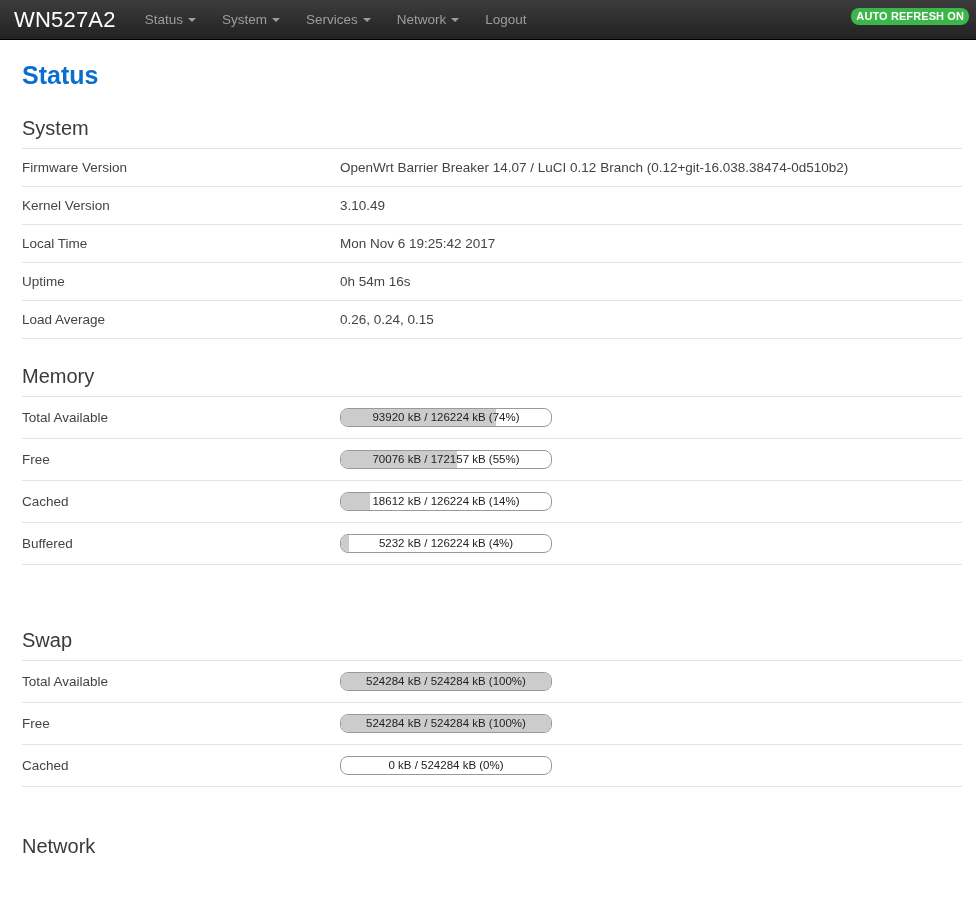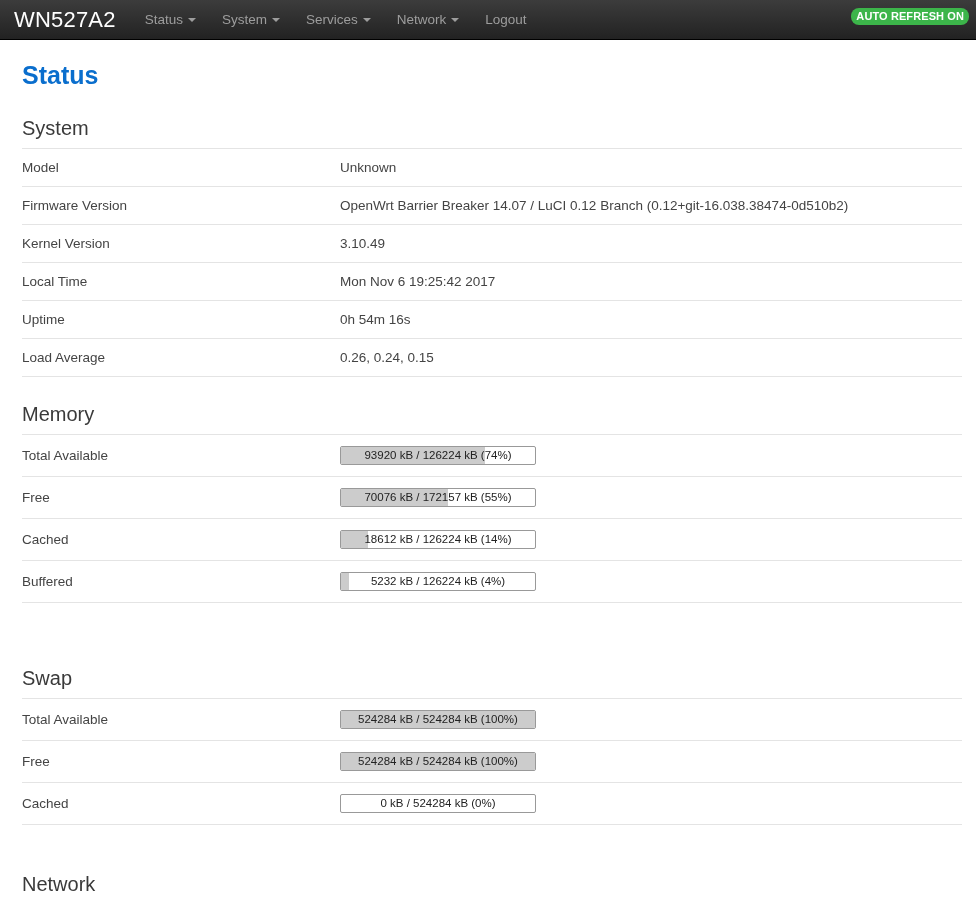--- a/index.html
+++ b/index.html
@@ -105,25 +105,25 @@
     border-bottom: 1px solid #e4e4e4;
   }
   table.status-table tr td { border-top: 1px solid #e4e4e4; border-bottom: none; }
   table.status-table tr:last-child td { border-bottom: 1px solid #e4e4e4; }
   td.key { width: 318px; padding-left: 4px; color: #444444; }
   td.val { color: #444444; }
 
   
   .progress {
     position: relative;
-    width: 196px;
+    width: 212px;
     height: 19px;
     border: 1px solid #999999;
     background: #ffffff;
-    border-radius: 2px;
+    border-radius: 8px;
     overflow: hidden;
   }
   .progress-fill {
     position: absolute;
     left: 0; top: 0; bottom: 0;
     background: #cccccc;
   }
   .progress-text {
     position: relative;
     display: block;
@@ -167,24 +167,20 @@
 
 <div class="content">
 
   <h1 class="page-title">Status</h1>
 
   <div class="section">
     <h2 class="section-title">System</h2>
     <table class="status-table">
       <tbody>
         <tr>
-          <td class="key">Model</td>
-          <td class="val">Unknown</td>
-        </tr>
-        <tr>
           <td class="key">Firmware Version</td>
           <td class="val">OpenWrt Barrier Breaker 14.07 / LuCI 0.12 Branch (0.12+git-16.038.38474-0d510b2)</td>
         </tr>
         <tr>
           <td class="key">Kernel Version</td>
           <td class="val">3.10.49</td>
         </tr>
         <tr>
           <td class="key">Local Time</td>
           <td class="val">Mon Nov 6 19:25:42 2017</td>

